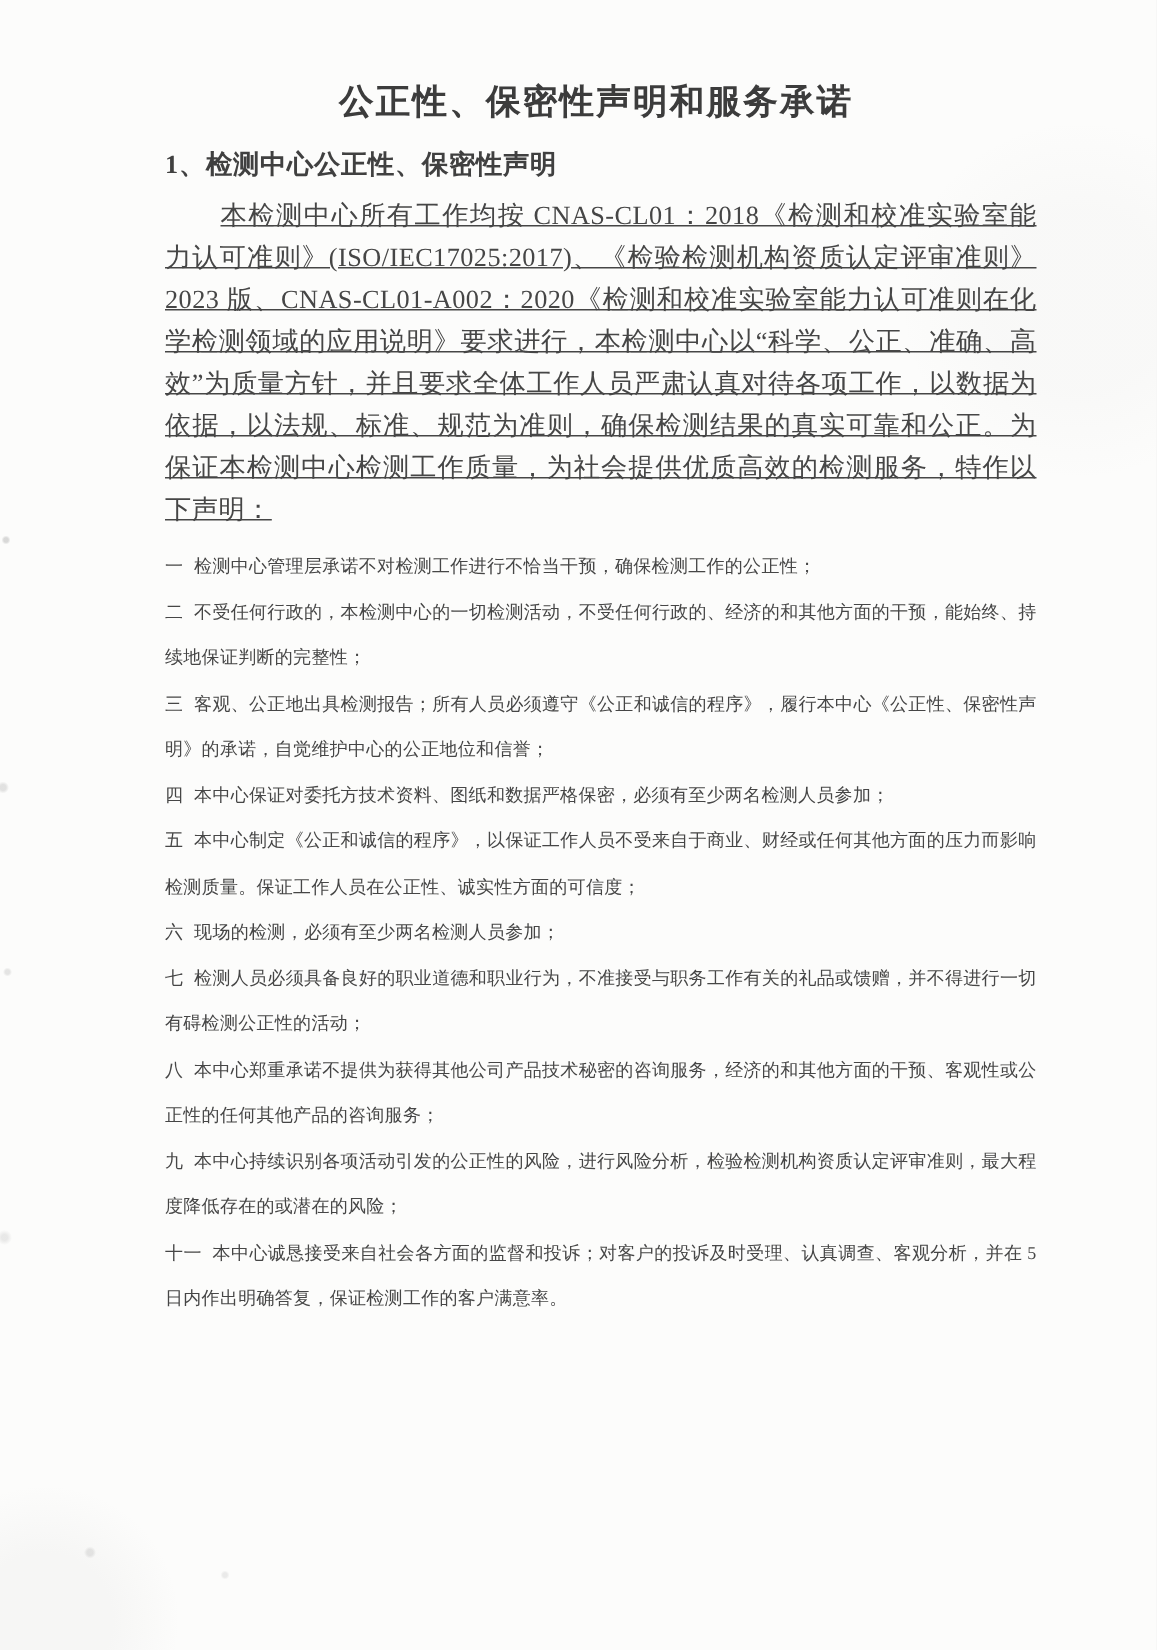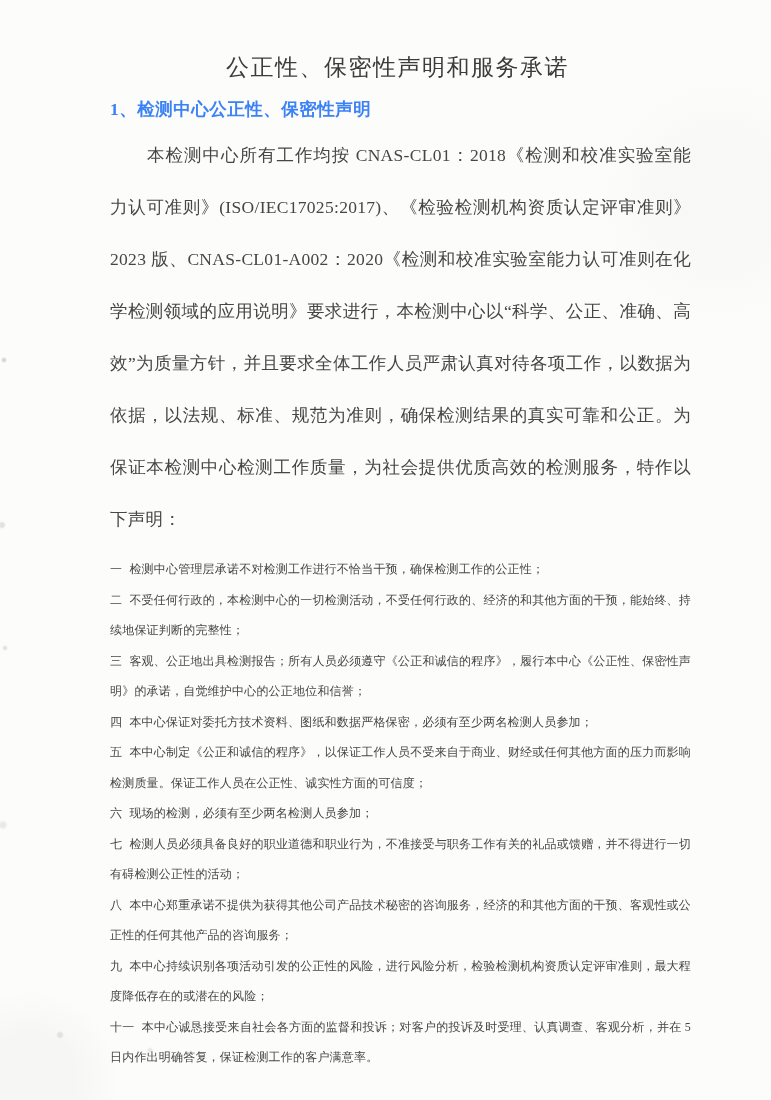--- a/index.html
+++ b/index.html
@@ -36,38 +36,39 @@
   .content {
     position: absolute;
     left: 110px;
     top: 0;
     width: 581px;
   }
   .title {
     margin: 52px 6px 0 0;
     text-align: center;
     font-size: 23px;
-    font-weight: 400;
+    font-weight: 700;
     letter-spacing: 1.5px;
     color: #3c3c3c;
   }
   .heading {
     margin: 14px 0 0 0;
     font-size: 17.5px;
     font-weight: 700;
     letter-spacing: 0.5px;
-    color: #3b82f6;
+    color: #404040;
   }
   .intro {
     margin: 8px 0 0 0;
     font-size: 17.5px;
-    line-height: 52px;
+    line-height: 28px;
     text-align: justify;
     text-indent: 37px;
     letter-spacing: 0.3px;
+    text-decoration: underline;
   }
   .declarations {
     margin-top: 9px;
   }
   .decl {
     margin: 0;
     font-size: 12px;
     line-height: 30.5px;
     text-align: justify;
     letter-spacing: 0.2px;

